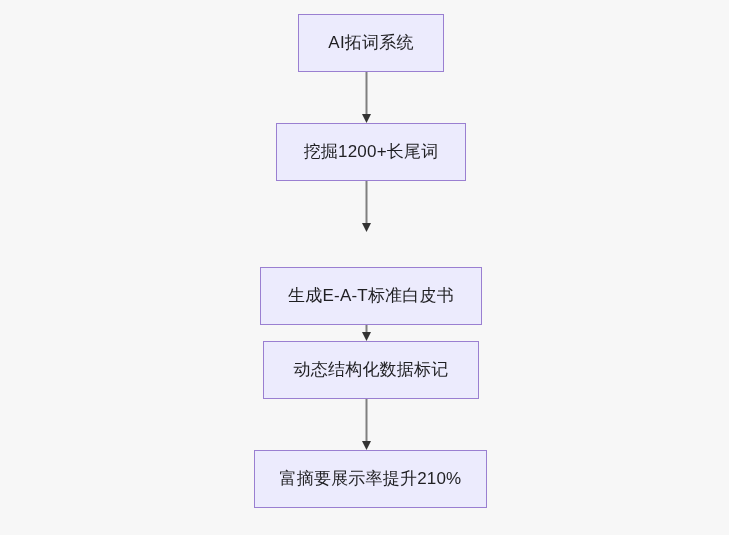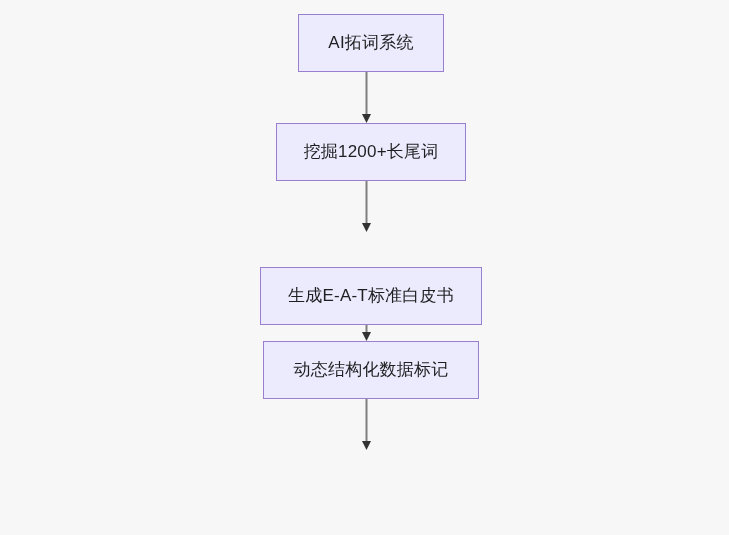--- a/index.html
+++ b/index.html
@@ -77,13 +77,16 @@
     </div>
     <div class="node" style="left: 276px; top: 123px; width: 190px; height: 58px; background: rgb(236, 235, 253); border-color: rgb(154, 127, 209); color: rgb(31, 31, 34);">
       <span class="node-label">挖掘1200+长尾词</span>
     </div>
     <div class="node" style="left: 260px; top: 232px; width: 222px; height: 58px; background: rgb(236, 235, 253); border-color: rgb(154, 127, 209); color: rgb(31, 31, 34); margin-top: 35px;">
       <span class="node-label">生成E-A-T标准白皮书</span>
     </div>
     <div class="node" style="left: 263px; top: 341px; width: 216px; height: 58px; background: rgb(236, 235, 253); border-color: rgb(154, 127, 209); color: rgb(31, 31, 34); font-family: Liberation Serif, serif;">
       <span class="node-label">动态结构化数据标记</span>
     </div>
+    <div class="node" style="left: 254px; top: 450px; width: 233px; height: 58px; background: rgb(236, 235, 253); border-color: rgb(154, 127, 209); color: rgb(31, 31, 34);">
+      <span class="node-label">富摘要展示率提升210%</span>
+    </div>
   </div>
 
 </body></html>

